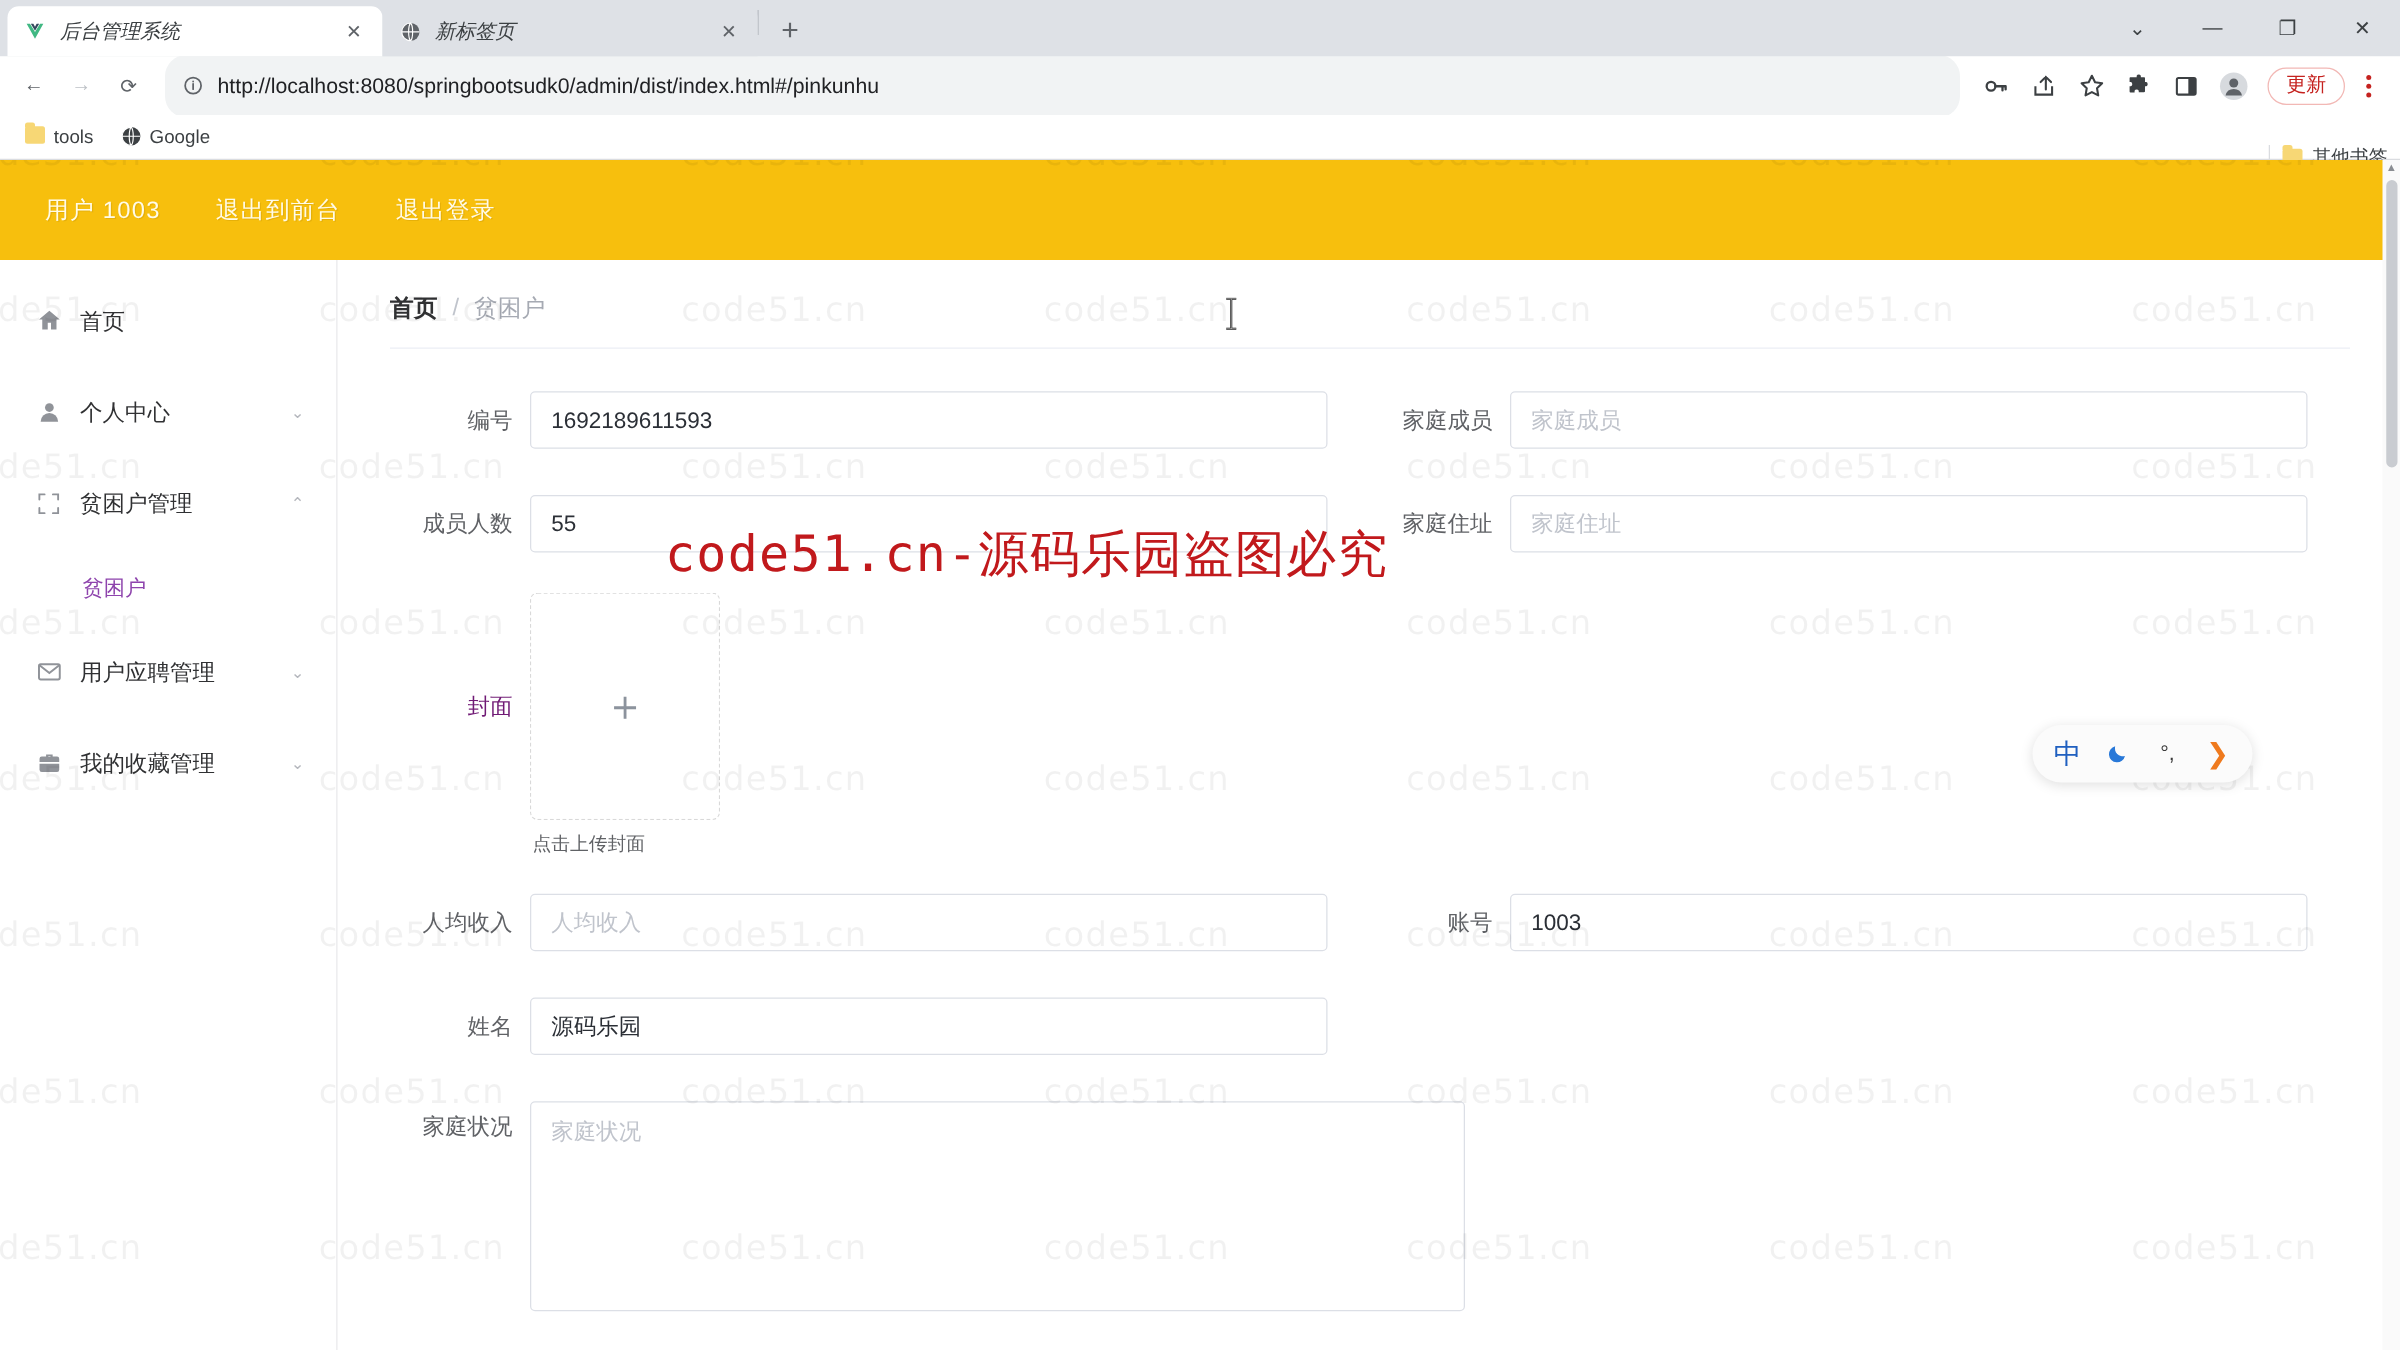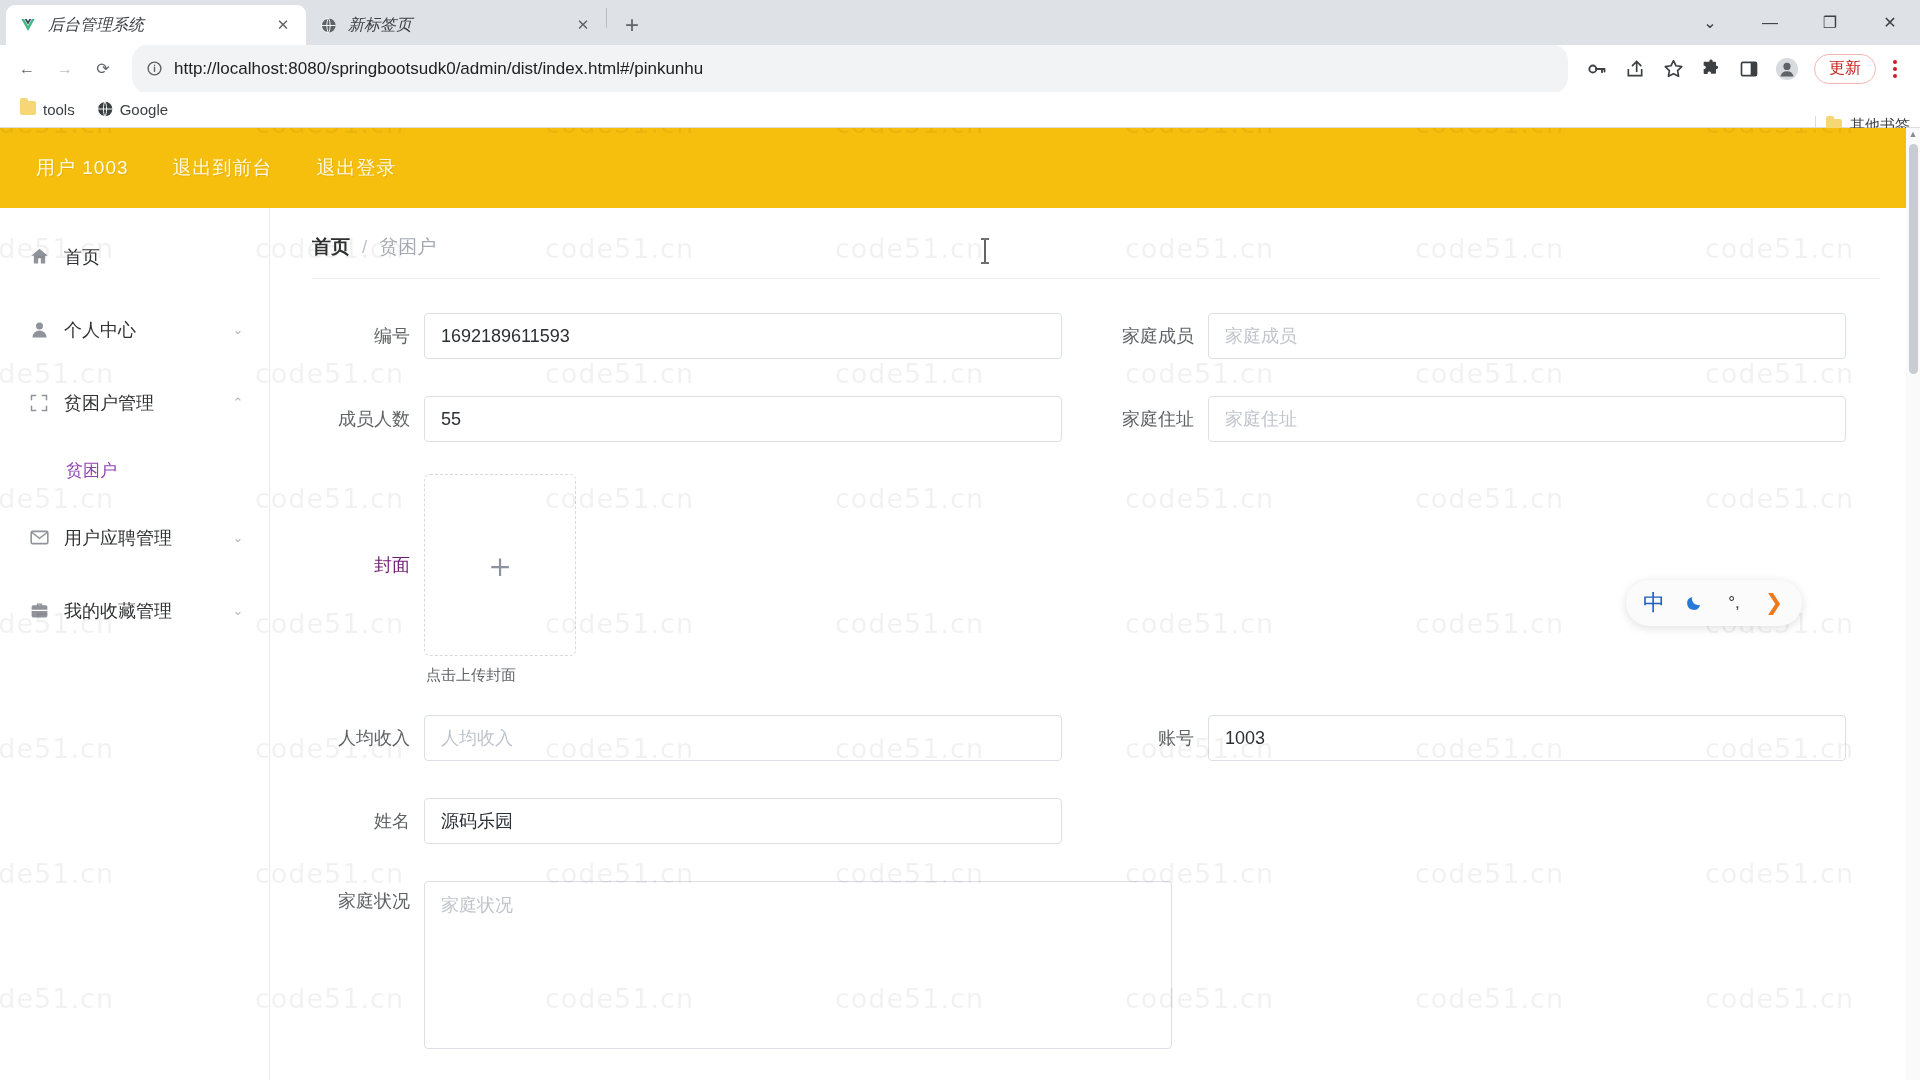--- a/index.html
+++ b/index.html
@@ -584,20 +584,21 @@
             <div class="form-col" style="width:57%;">
               <div class="form-label" style="line-height:40px;">家庭状况</div>
               <div class="form-field">
                 <textarea class="txta" placeholder="家庭状况" style=""></textarea>
               </div>
             </div>
           </div>
 
         </div>
 
+        <div class="wm-red" style="left:262px; top:208px;">code51.cn-源码乐园盗图必究</div>
 
         <div class="ime" style="right:118px; top:372px;">
           <span class="ime-btn ime-cn">中</span>
           <span class="ime-btn">
             <svg width="18" height="18" viewBox="0 0 24 24" fill="#2878d8">
                 <path d="M20 14.5A8.6 8.6 0 019.5 4 8.7 8.7 0 1020 14.5z"></path>
               </svg>
           </span>
           <span class="ime-btn ime-punct">°,</span>
           <span class="ime-btn ime-arrow">❯</span>

